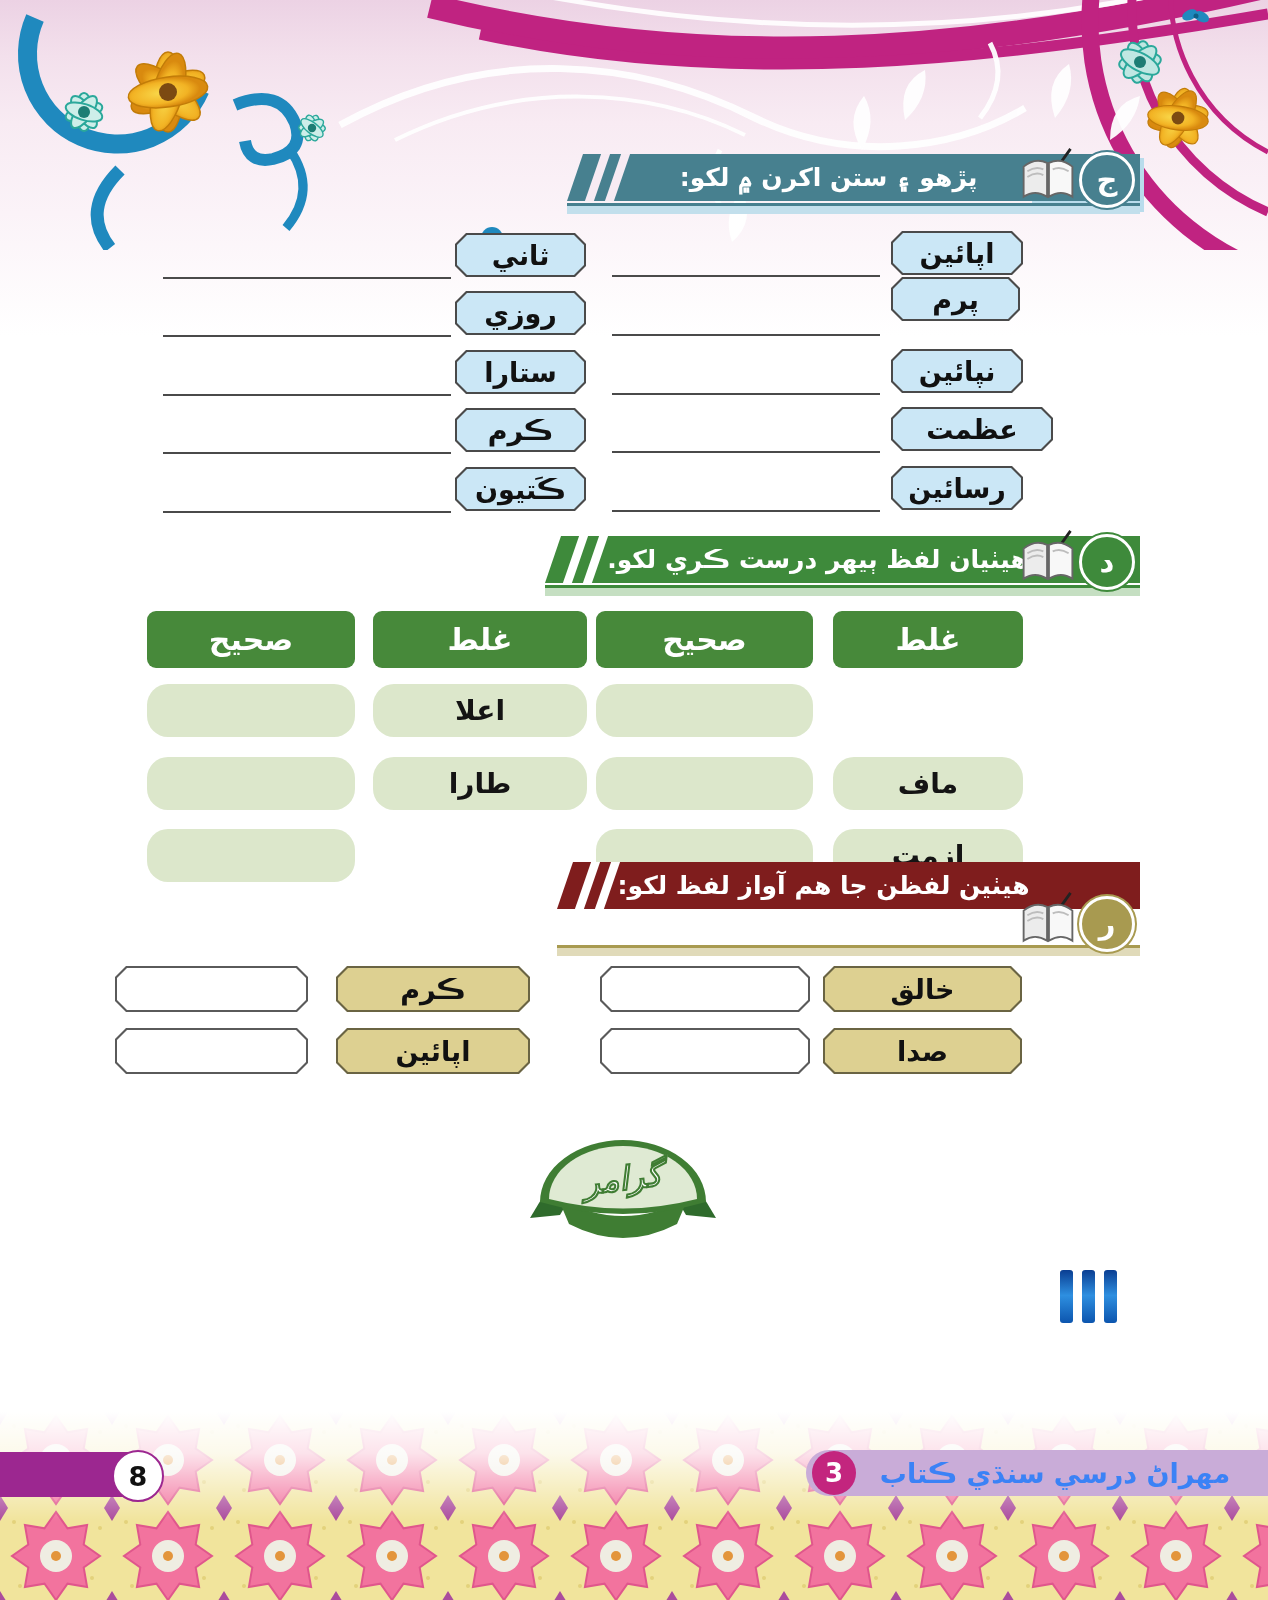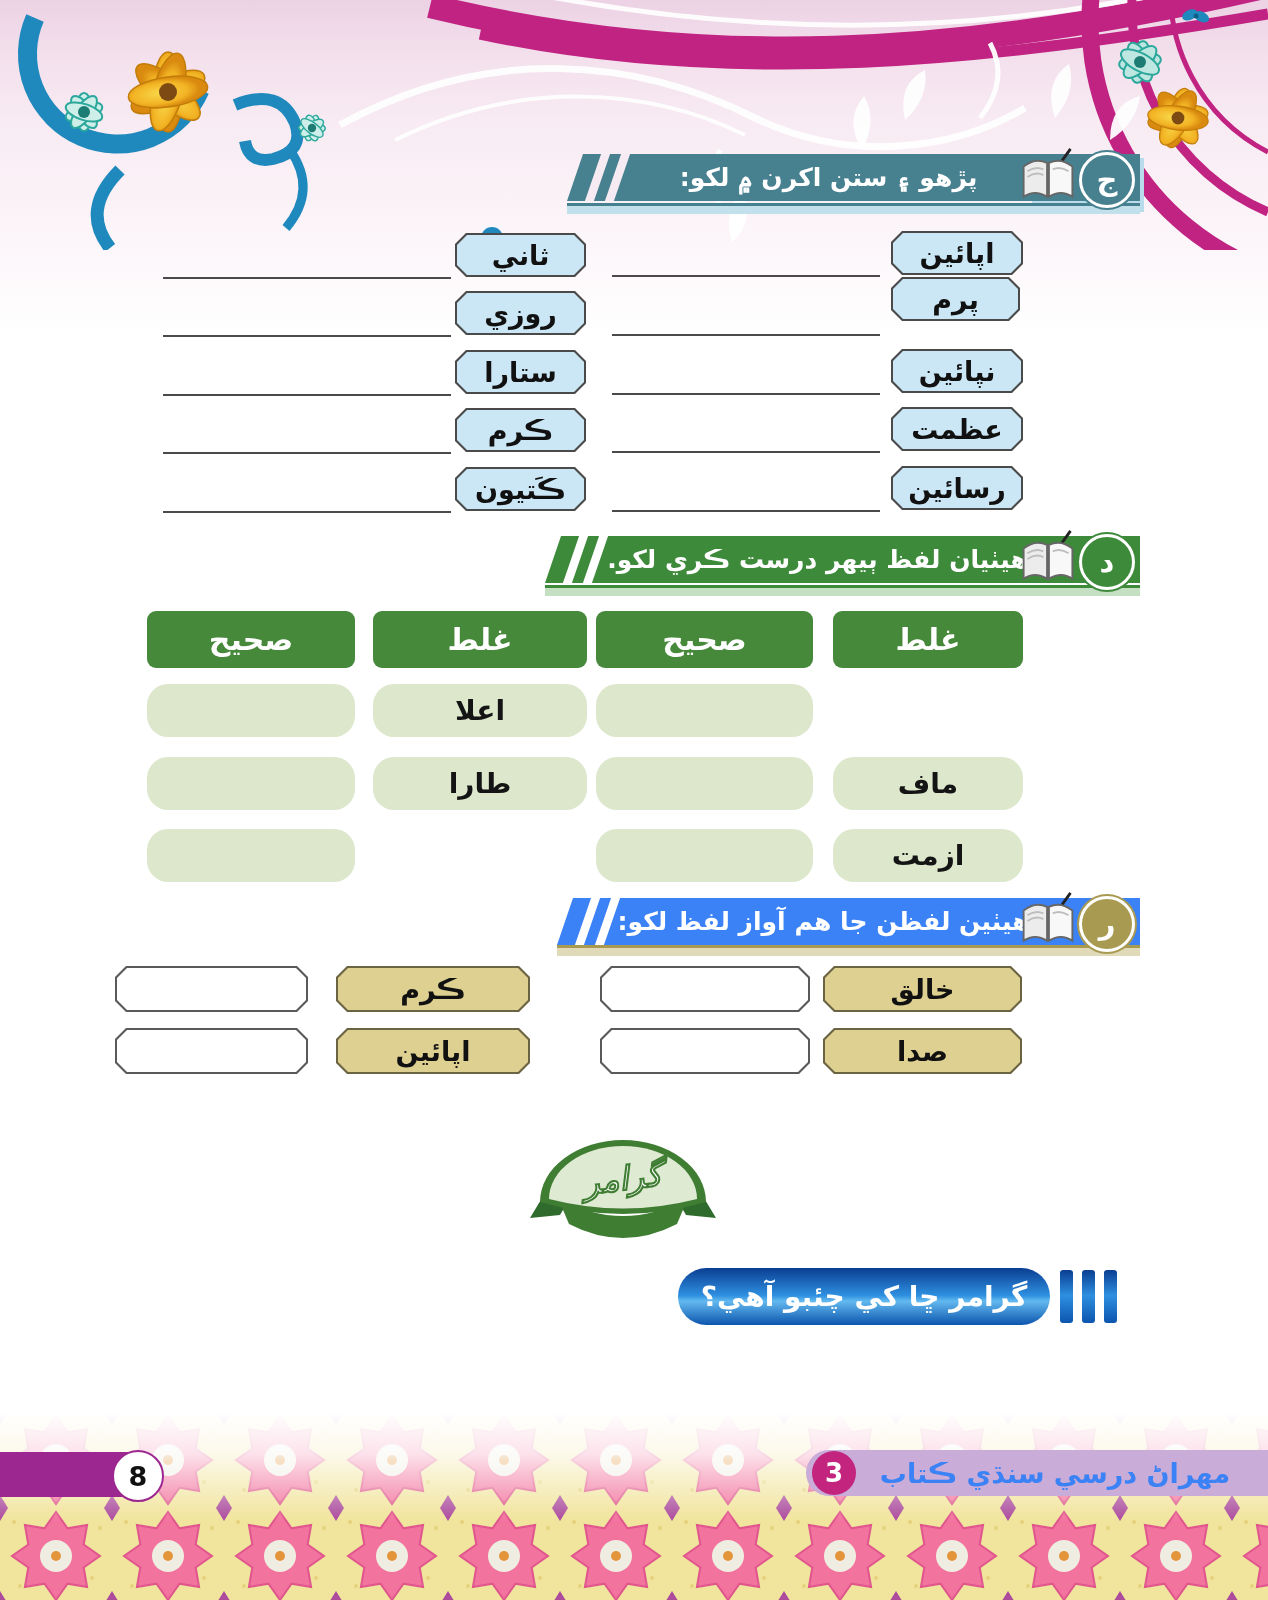--- a/index.html
+++ b/index.html
@@ -196,21 +196,21 @@
   <div class="octo blue-box" style="left:891px;top:277px;width:129px;height:44px;border-radius:16px;">
     <div class="ob"></div>
       <div class="oi"></div>
       <div class="ot">پرم</div>
     </div>
   <div class="octo blue-box" style="left:891px;top:349px;width:132px;height:44px;text-align:right;">
     <div class="ob"></div>
       <div class="oi"></div>
       <div class="ot">نپائين</div>
     </div>
-  <div class="octo blue-box" style="left:891px;top:407px;width:132px;height:44px;">
+  <div class="octo blue-box" style="left:891px;top:407px;width:132px;height:44px;padding-left:30px;">
     <div class="ob"></div>
       <div class="oi"></div>
       <div class="ot">عظمت</div>
     </div>
   <div class="octo blue-box" style="left:891px;top:466px;width:132px;height:44px;">
     <div class="ob"></div>
       <div class="oi"></div>
       <div class="ot">رسائين</div>
     </div>
 
@@ -283,21 +283,21 @@
   <div class="gcell" style="left:147px;top:757px;width:208px;height:53px;"></div>
   <div class="gcell" style="left:373px;top:757px;width:214px;height:53px;">طارا</div>
   <div class="gcell" style="left:596px;top:757px;width:217px;height:53px;"></div>
   <div class="gcell" style="left:833px;top:757px;width:190px;height:53px;">ماف</div>
 
   <div class="gcell" style="left:147px;top:829px;width:208px;height:53px;"></div>
   <div class="gcell" style="left:596px;top:829px;width:217px;height:53px;"></div>
   <div class="gcell" style="left:833px;top:829px;width:190px;height:53px;">ازمت</div>
 
   <div>
-    <div class="banner-bar" style="--c:#a89a50;left:557px;top:898px;width:583px;height:47px;background:#3b82f6;">
+    <div class="banner-bar" style="--c:#a89a50;left:557px;top:862px;width:583px;height:47px;background:#7f1d1d;">
       <span class="slash" style="left:26px;background:#ffffff;"></span>
       <span class="slash" style="left:46px;background:#ffffff;"></span>
       <span class="btitle" style="padding-right:120px;padding-left:70px;">هيٺين لفظن جا هم آواز لفظ لکو:</span>
     </div>
     <div class="bstrip" style="left:557px;top:945px;width:583px;background:#e0dab9;border-top:3px solid #a89a50;"></div>
     <div class="bookwrap" style="left:1018px;top:890px;">
       <svg viewBox="0 0 64 64" width="60" height="60">
         <line x1="56" y1="3" x2="29" y2="41" stroke="#222" stroke-width="3"></line>
         <path d="M29,41 l-5,8 8,-4 z" fill="#222"></path>
         <path d="M6,22 Q18,12 31,18 L31,54 Q18,46 6,54 Z" fill="#ececec" stroke="#666" stroke-width="2"></path>
@@ -348,21 +348,20 @@
 
   <svg width="190" height="118" viewBox="0 0 190 118" style="position:absolute;left:528px;top:1128px;">
     <path d="M20,60 L2,90 L32,87 L42,70 Z" fill="#2f6b2c"></path>
     <path d="M170,60 L188,90 L158,87 L148,70 Z" fill="#2f6b2c"></path>
     <path d="M30,70 Q95,106 160,70 L149,96 Q95,124 41,96 Z" fill="#3f7d33"></path>
     <path d="M12,74 A83,62 0 0 1 178,74 Q95,98 12,74 Z" fill="#3f7d33"></path>
     <path d="M21,71 A74,53 0 0 1 169,71 Q95,90 21,71 Z" fill="#dfead3"></path>
     <text x="95" y="62" text-anchor="middle" font-size="33" font-weight="bold" font-style="italic" fill="#ffffff" stroke="#3f7d33" stroke-width="1" transform="rotate(-7 95 55)" style="font-family:'DejaVu Sans',sans-serif;direction:rtl;">گرامر</text>
   </svg>
 
-  <div id="gq-pill">گرامر ڇا کي چئبو آهي؟</div>
   <div class="gq-bar" style="left:1060px;"></div>
   <div class="gq-bar" style="left:1082px;"></div>
   <div class="gq-bar" style="left:1104px;"></div>
 
 
   <div id="pat-wrap">
     <svg width="1268" height="188">
       <defs>
         <pattern id="pp" width="112" height="96" patternUnits="userSpaceOnUse">
           <rect width="112" height="96" fill="#f1e49c"></rect>

